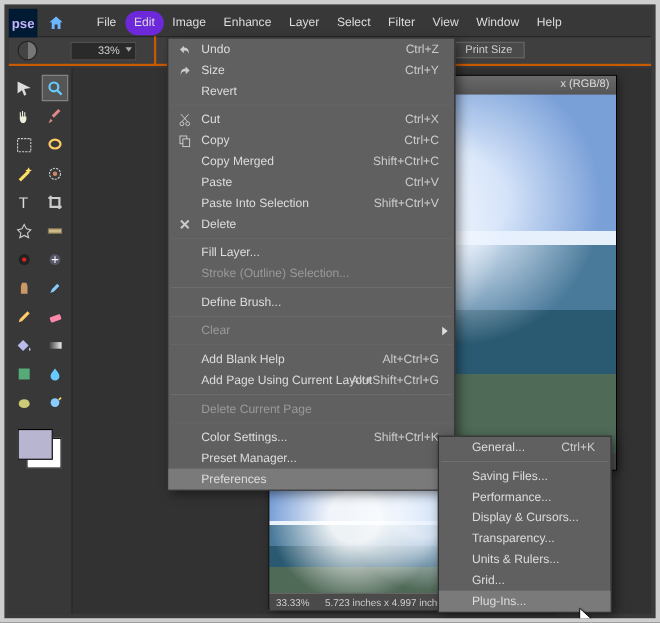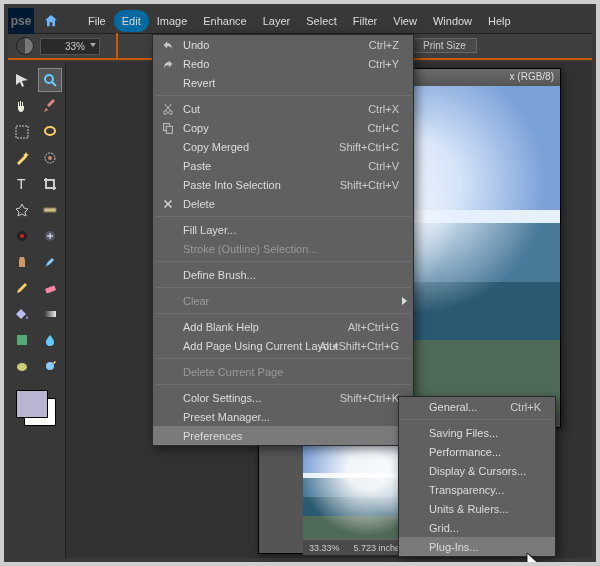--- a/index.html
+++ b/index.html
@@ -1,30 +1,30 @@
 <!DOCTYPE html>
 <html><head>
 <meta charset="utf-8">
 <style>
   * { margin: 0; padding: 0; box-sizing: border-box; font-family: Tahoma, Arial, sans-serif; }
   body { background: #fff; overflow: hidden; }
   .frame { width: 600px; height: 566px; border: 4px solid #cecece; background: #3a3a3a; position: relative; overflow: hidden; }
   .inner { position:absolute; inset:4px; background:#383838; }
   
   .topbar { height: 26px; background: #383838; display: flex; align-items: center; border-bottom: 1px solid #222; }
-  .logo { width:26px; height:26px; background:#001a33; color:#737373; font-weight:bold; font-size:12px; display:flex; align-items:center; justify-content:center; }
+  .logo { width:26px; height:26px; background:#001a33; color:#c4b5fd; font-weight:bold; font-size:12px; display:flex; align-items:center; justify-content:center; }
   .home { width:26px; height:26px; display:flex; align-items:center; justify-content:center; margin-left:4px; }
   .home svg { width:16px; height:16px; }
   .menubar { display:flex; margin-left:16px; }
   .menubar .mitem { color:#ddd; font-size:11px; padding:5px 8px; cursor:default; }
-  .menubar .mitem.active { background:#0369a1;border-radius:11px; }
+  .menubar .mitem.active { background:#6d28d9;border-radius:11px; }
   
   .optbar { height: 26px; background: #3f3f3f; display:flex; align-items:center; border-bottom:2px solid #c85a00; padding-left:8px; gap:6px; }
   .halfcircle { width:18px; height:18px; border-radius:50%; background: conic-gradient(#777 0 50%, #444 50% 100%); border:1px solid #222; }
-  .zoomfield { background:#2a2a2a; color:#ccc; font-size:10px; padding:2px 14px 2px 6px; border:1px solid #555; width:60px; text-align:right; position:relative;}
+  .zoomfield { background:#2a2a2a; color:#ccc; font-size:10px; padding:2px 14px 2px 6px; border:1px solid #555; width:60px; text-align:right; position:relative;margin-left:24px;}
   .dd-caret { position:absolute; right:3px; top:4px; width:0;height:0;border-left:3px solid transparent;border-right:3px solid transparent;border-top:4px solid #aaa;}
   .spacer-orange { border-left:2px solid #c85a00; height:26px; margin:0 10px;}
   .btn-print { position:absolute; left:404px; top:30px; background:#4a4a4a; border:1px solid #666; color:#ccc; font-size:10px; padding:1px 10px; }
   
   .workarea { position:absolute; top:54px; left:0; right:0; bottom:0; display:flex; background:#323232;}
   
   .toolbox { width:58px; background:#383838; border-right:1px solid #222; padding:6px 2px; display:grid; grid-template-columns: 1fr 1fr; grid-auto-rows:24px; gap:2px; align-content:start;}
   .tool { width:24px; height:24px; display:flex; align-items:center; justify-content:center; color:#ccc; position:relative;}
   .tool.sel { background:#555; border:1px solid #888;}
   .tool svg { width:16px; height:16px; }
@@ -231,21 +231,21 @@
           </div>
         </div>
 
     <div class="docarea">
 
       <div class="docwin" style="left:175px; top:6px; width:320px; height:360px;">
         <div class="titlebar" style="text-align:right;">x (RGB/8)</div>
         <div class="img" style="height:326px;"></div>
       </div>
 
-      <div class="docwin" style="left:192px; top:370px; width:259px; height:122px;padding-left:44px;">
+      <div class="docwin" style="left:178px; top:370px; width:259px; height:122px;">
         <div class="img" style="height:106px;"></div>
         <div class="statusbar">
           <span>33.33%</span>
           <span>5.723 inches x 4.997 inches (3…</span>
         </div>
       </div>
     </div>
   </div>
 
   <div class="menu" id="edit-menu">
@@ -257,21 +257,21 @@
           </span>
           <span>Undo</span>
           <span class="sc">Ctrl+Z</span>
         </div>
         <div class="row">
           <span class="icon">
             <svg viewBox="0 0 16 16">
               <path d="M9 4l4 4-4 4V9c-3 0-5 1-5 4-1-5 2-7 5-7z" fill="#ccc"></path>
             </svg>
           </span>
-          <span>Redo</span>
+          <span>Size</span>
           <span class="sc">Ctrl+Y</span>
         </div>
         <div class="row">
           <span>Revert</span>
         </div>
         <div class="sep"></div>
         <div class="row">
           <span class="icon">
             <svg viewBox="0 0 16 16">
               <circle cx="5" cy="12" r="2" fill="none" stroke="#ccc"></circle>

